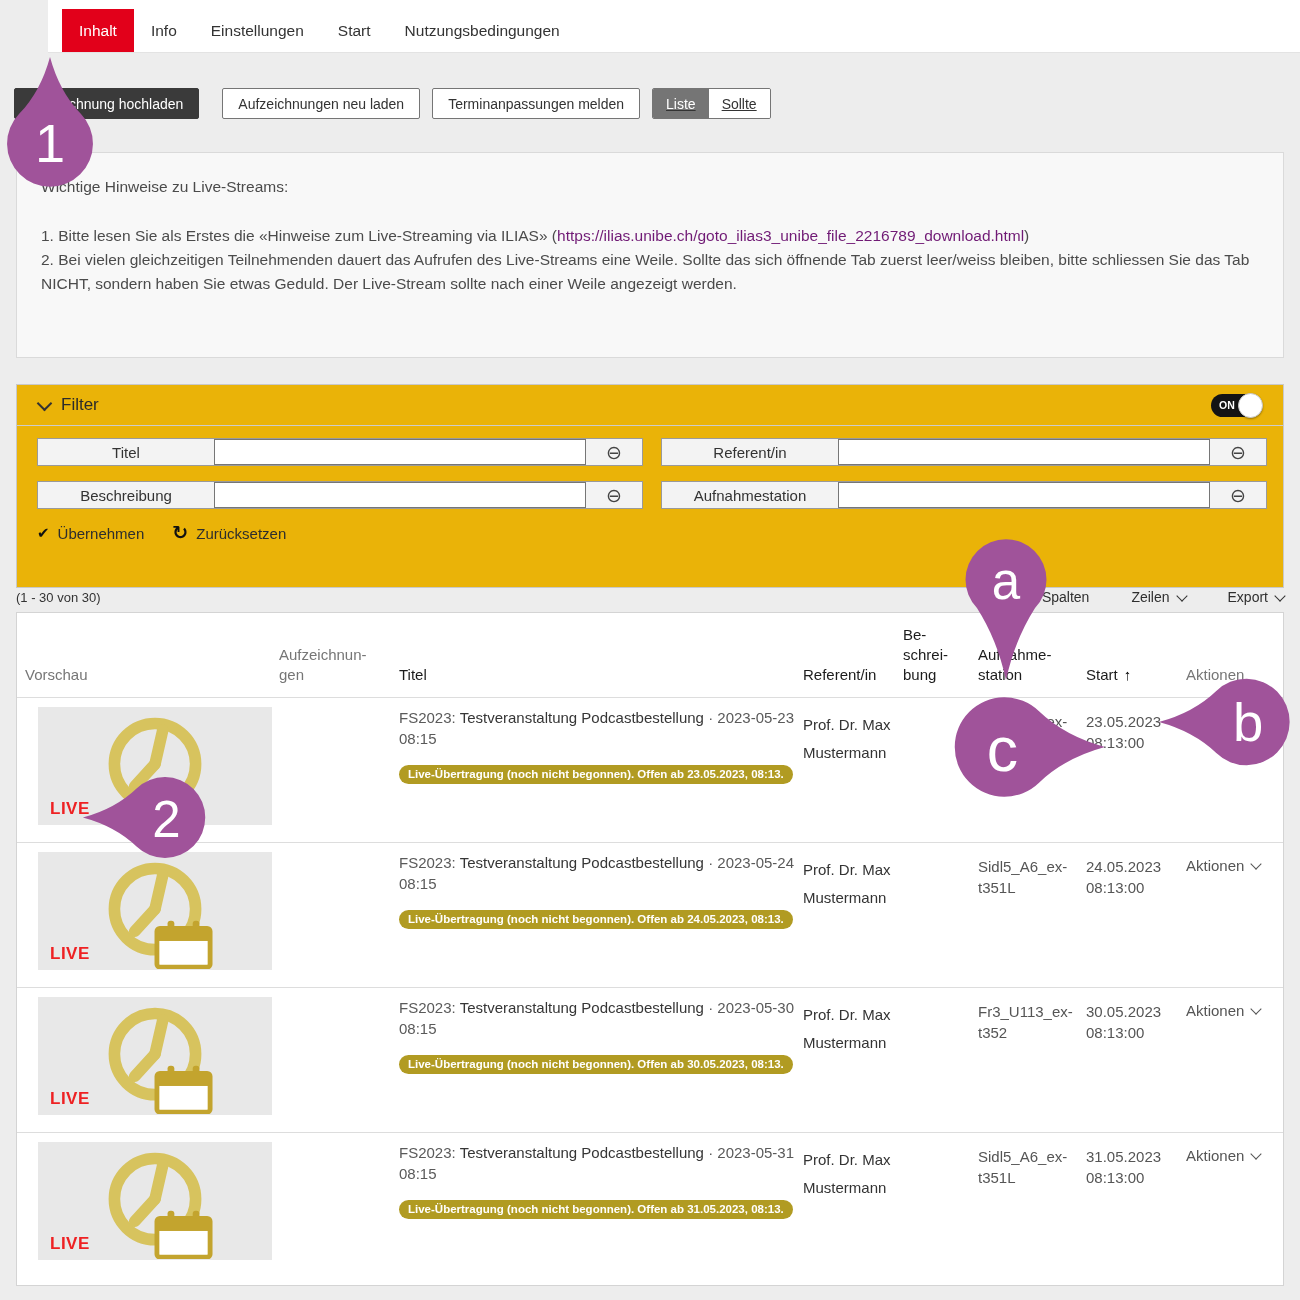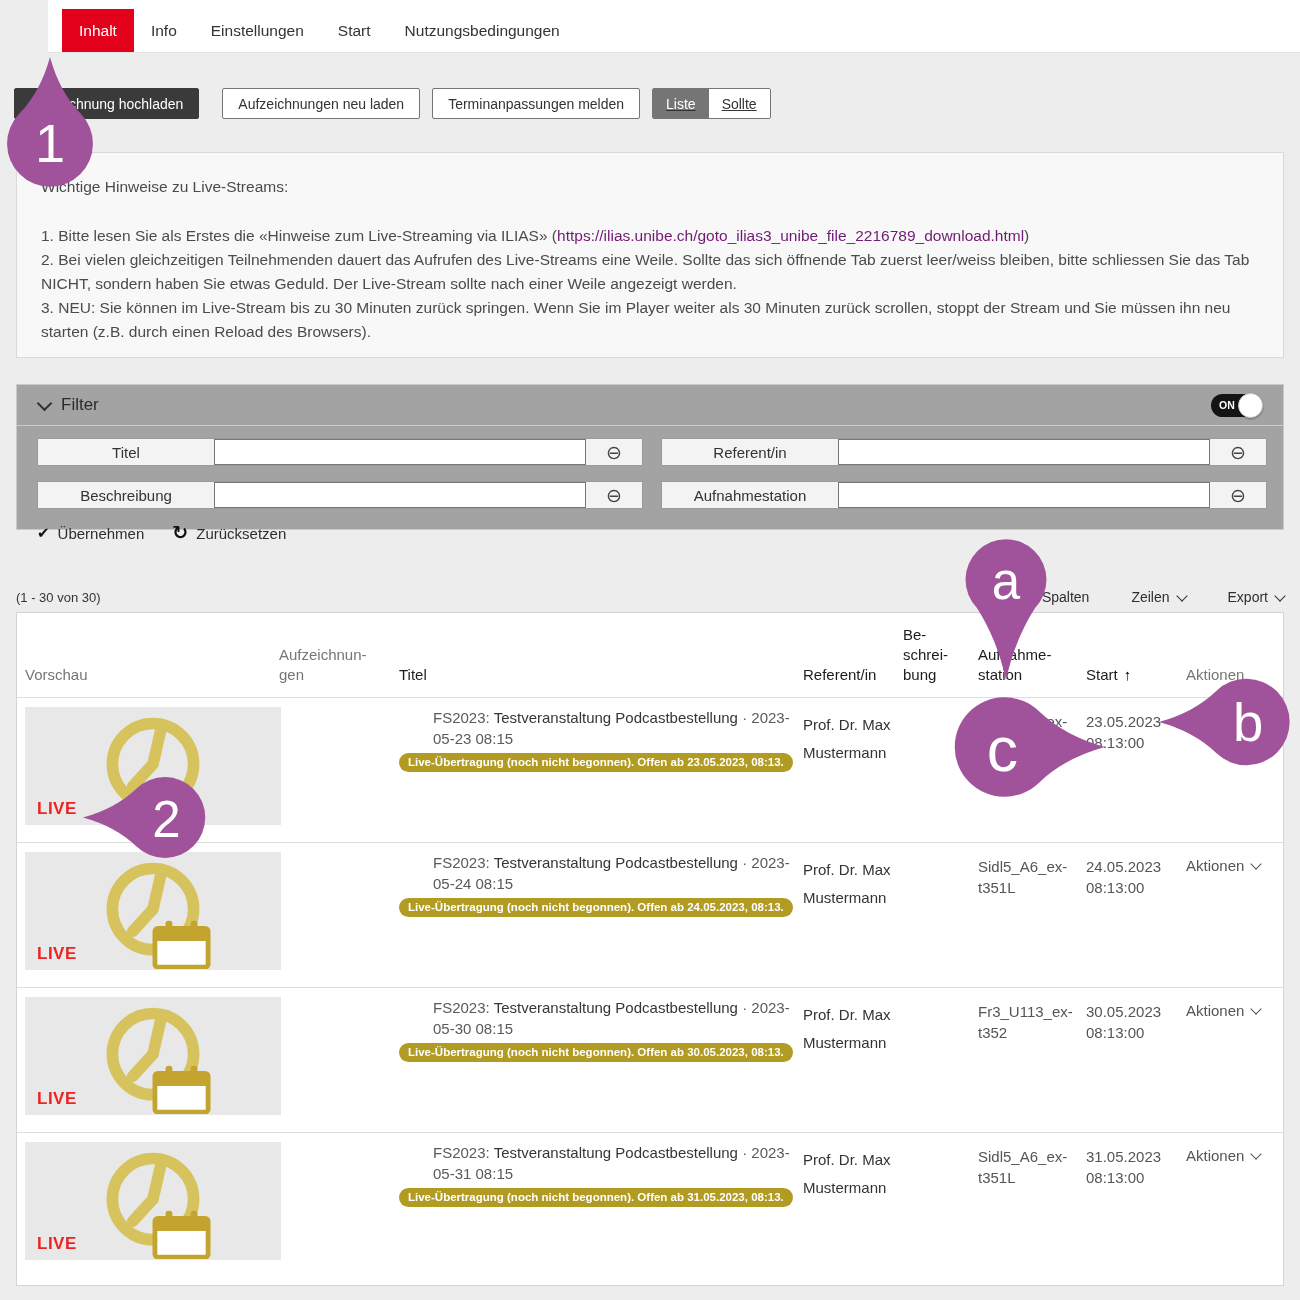--- a/index.html
+++ b/index.html
@@ -22,21 +22,21 @@
   .seg.active{background:#757575;color:#fff;}
 
   
   .notice{position:absolute;top:152px;left:16px;width:1268px;height:206px;background:#f8f8f8;
           border:1px solid #dadada;box-sizing:border-box;padding:22px 24px;font-size:15.5px;
           color:#4b4b4b;line-height:24px;}
   .notice-title{margin-bottom:25px;}
   .notice-link{color:#701a75;font-weight:normal;text-decoration:none;}
 
   
-  .filterpanel{position:absolute;top:384px;left:16px;width:1268px;height:146px;background:#a3a3a3;
+  .filterpanel{position:absolute;top:384px;left:16px;width:1268px;height:204px;background:#eab308;
                border:1px solid #c9c9c9;box-sizing:border-box;}
   .filterhead{height:41px;border-bottom:1px solid #ccc;display:flex;align-items:center;
               padding:0 22px 0 22px;box-sizing:border-box;}
   .chev{display:inline-block;width:7px;height:7px;border-right:1.7px solid currentColor;
         border-bottom:1.7px solid currentColor;transform:rotate(45deg);}
   .chev-lg{width:9px;height:9px;border-width:2px;margin-bottom:3px;color:#333;}
   .filter-title{font-size:17px;color:#2b2b2b;margin-left:11px;}
   .toggle{margin-left:auto;width:50px;height:23px;background:#141414;border-radius:12px;position:relative;cursor:pointer;}
   .toggle .onlab{position:absolute;left:8px;top:50%;transform:translateY(-50%);color:#fff;
                  font-size:10.5px;font-weight:bold;}
@@ -67,29 +67,29 @@
              border:1px solid #d4d4d4;box-sizing:border-box;overflow:hidden;}
   table{width:100%;border-collapse:collapse;table-layout:fixed;}
   thead tr{height:84px;}
   th{vertical-align:bottom;text-align:left;font-weight:normal;font-size:15px;color:#1c1c1c;
      padding:0 4px 12px 0;white-space:pre-line;line-height:20px;}
   th.gray{color:#767676;}
   th.pl{padding-left:8px;}
   .sort{font-weight:bold;color:#000;margin-left:6px;}
   tbody tr{border-top:1px solid #ddd;height:145px;}
   td{vertical-align:top;padding:0 4px 0 0;box-sizing:border-box;}
-  .thumb{position:relative;width:256px;height:118px;background:#e8e8e8;margin:9px 0 0 8px;cursor:pointer;}
+  .thumb{position:relative;width:234px;height:118px;background:#e8e8e8;margin:9px 0 0 21px;cursor:pointer;}
   .clock-svg{position:absolute;left:50%;top:50%;transform:translate(-50%,-50%);width:116px;height:116px;}
   .live{position:absolute;left:12px;bottom:6px;font-size:17px;font-weight:bold;
         color:var(--live-red,#ee2123);letter-spacing:.5px;}
   .c-titel{padding-top:9px;}
-  .tline{font-size:15px;line-height:21px;color:#4a4a4a;margin-left:34px;}
+  .tline{font-size:15px;line-height:21px;color:#4a4a4a;}
   .tmain{color:#363636;cursor:pointer;}
   .tprefix,.tsep,.tmeta{color:#5a5a5a;}
-  .badge{display:inline-block;margin-top:4px;background:var(--badge-gold,#b19b22);color:#fff;
+  .badge{display:inline-block;margin-top:16px;background:var(--badge-gold,#b19b22);color:#fff;
          font-size:11.5px;font-weight:bold;padding:3px 9px;border-radius:10px;line-height:13px;}
   .c-ref{font-size:15px;color:#333;line-height:28px;padding-top:13px;}
   .c-station,.c-start{font-size:15px;color:#555;line-height:21px;padding-top:13px;white-space:pre-line;}
   .aktlink{font-size:15px;color:#555;display:inline-flex;align-items:center;gap:8px;margin-top:14px;cursor:pointer;}
   .aktlink .chev{margin-bottom:2px;}
 
   
   .balloon{position:absolute;z-index:40;pointer-events:none;}
   .balloon svg{display:block;width:100%;height:100%;}
   .balloon path{fill:var(--balloon-purple,#a0539a);}
@@ -120,21 +120,20 @@
     <div class="viewtoggle">
       <button class="seg active">Liste</button>
       <button class="seg">Sollte</button>
     </div>
   </div>
 
   <div class="notice">
     <div class="notice-title">Wichtige Hinweise zu Live-Streams:</div>
     <div><span>1. Bitte lesen Sie als Erstes die «Hinweise zum Live-Streaming via ILIAS» (</span><a href="#" class="notice-link">https://ilias.unibe.ch/goto_ilias3_unibe_file_2216789_download.html</a><span>)</span></div>
     <div>2. Bei vielen gleichzeitigen Teilnehmenden dauert das Aufrufen des Live-Streams eine Weile. Sollte das sich öffnende Tab zuerst leer/weiss bleiben, bitte schliessen Sie das Tab NICHT, sondern haben Sie etwas Geduld. Der Live-Stream sollte nach einer Weile angezeigt werden.</div>
-    <div>3. NEU: Sie können im Live-Stream bis zu 30 Minuten zurück springen. Wenn Sie im Player weiter als 30 Minuten zurück scrollen, stoppt der Stream und Sie müssen ihn neu starten (z.B. durch einen Reload des Browsers).</div>
   </div>
 
   <div class="filterpanel">
     <div class="filterhead">
       <span class="chev chev-lg"></span>
       <span class="filter-title">Filter</span>
       <div class="toggle">
         <span class="onlab">ON</span>
         <span class="knob"></span>
       </div>

